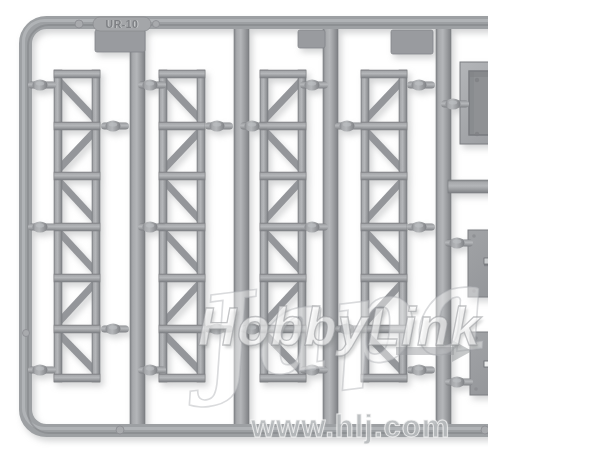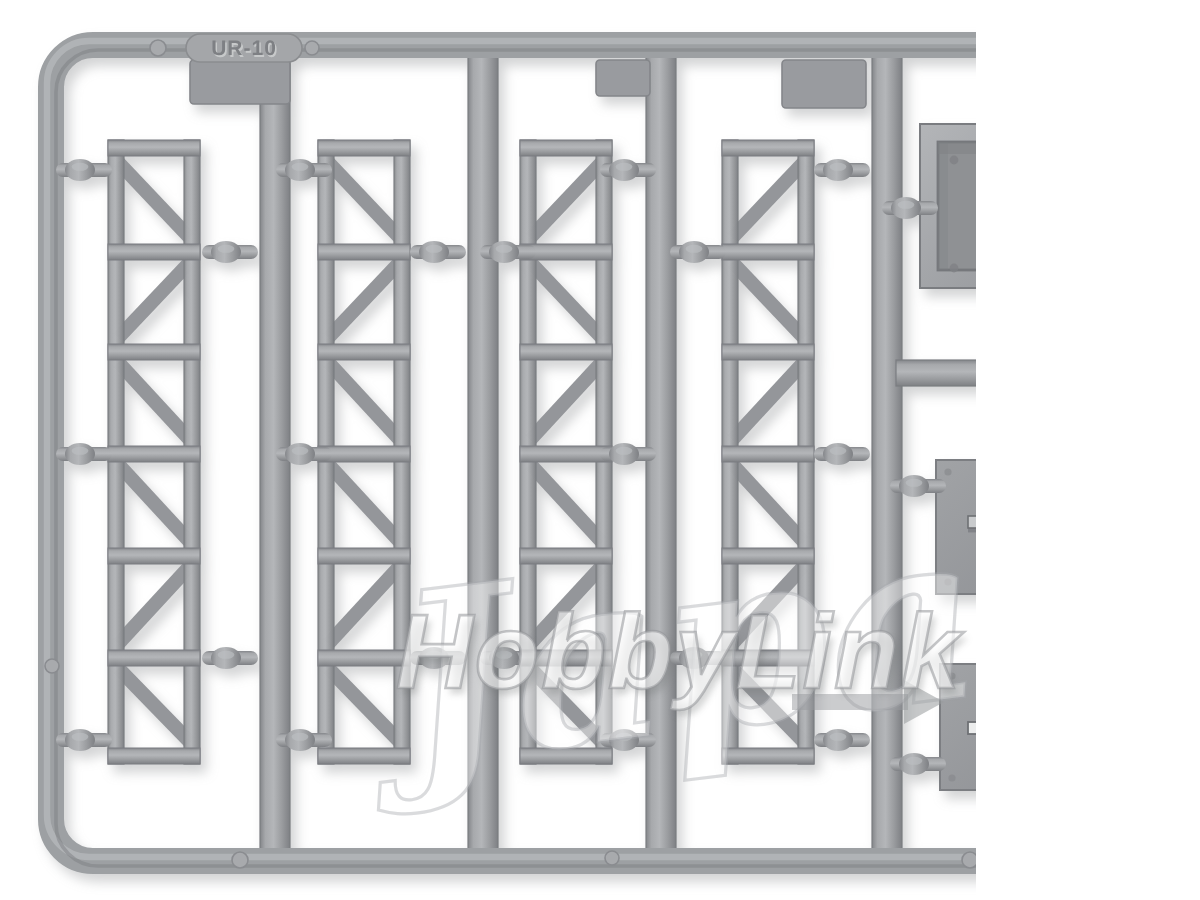--- a/index.html
+++ b/index.html
@@ -208,14 +208,15 @@
     <use href="#gate" transform="translate(459,382)"></use>
   </g>
 </svg>
 
 <div class="wm wm-script">Japan</div>
 <div class="wm wm-arrow">
   <span class="shaft"></span>
   <span class="head"></span>
 </div>
 <div class="wm wm-brand">HobbyLink</div>
+<div class="wm wm-url">www.hlj.com</div>
 
 </div>
 
 </body></html>

